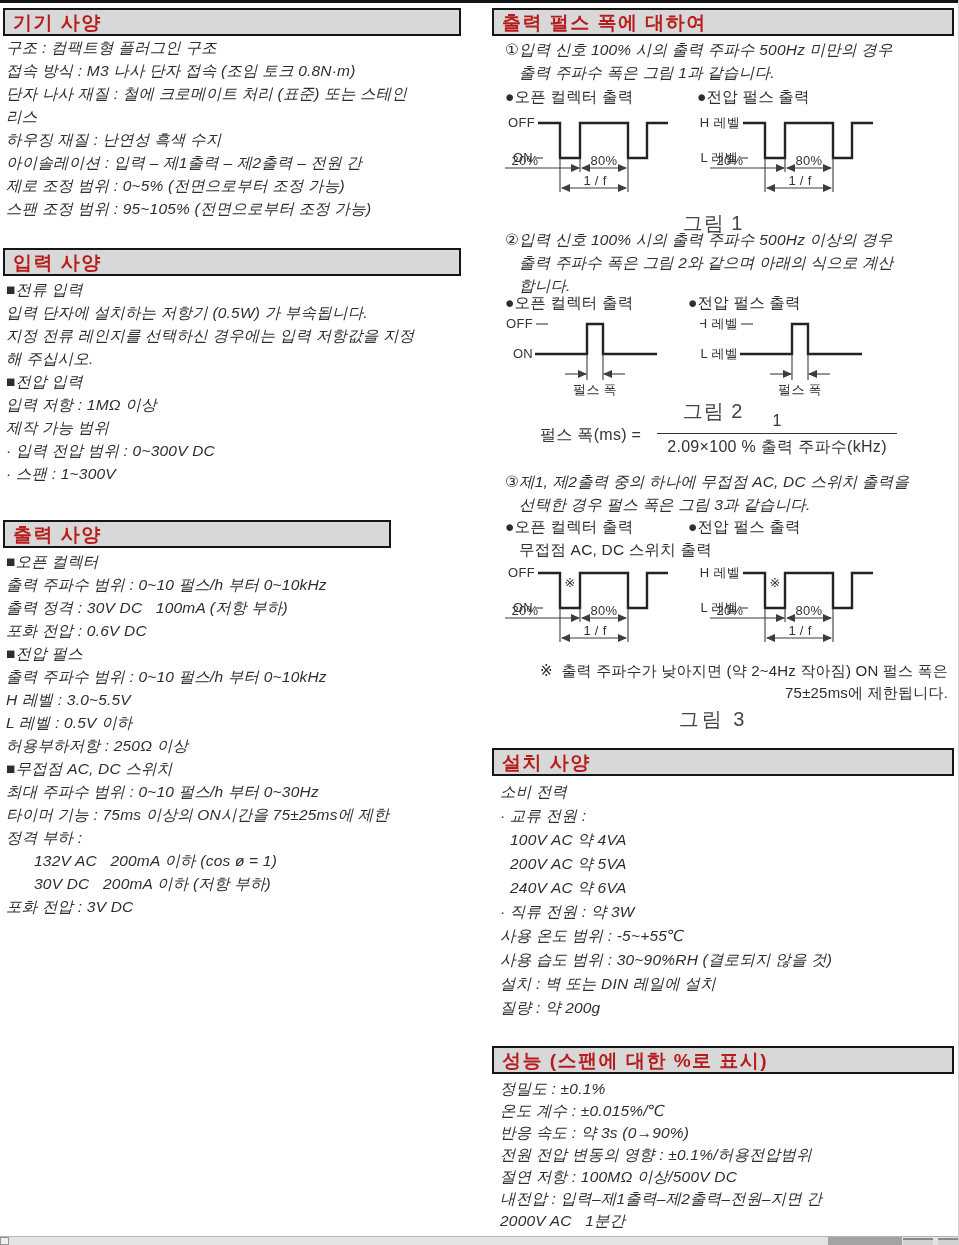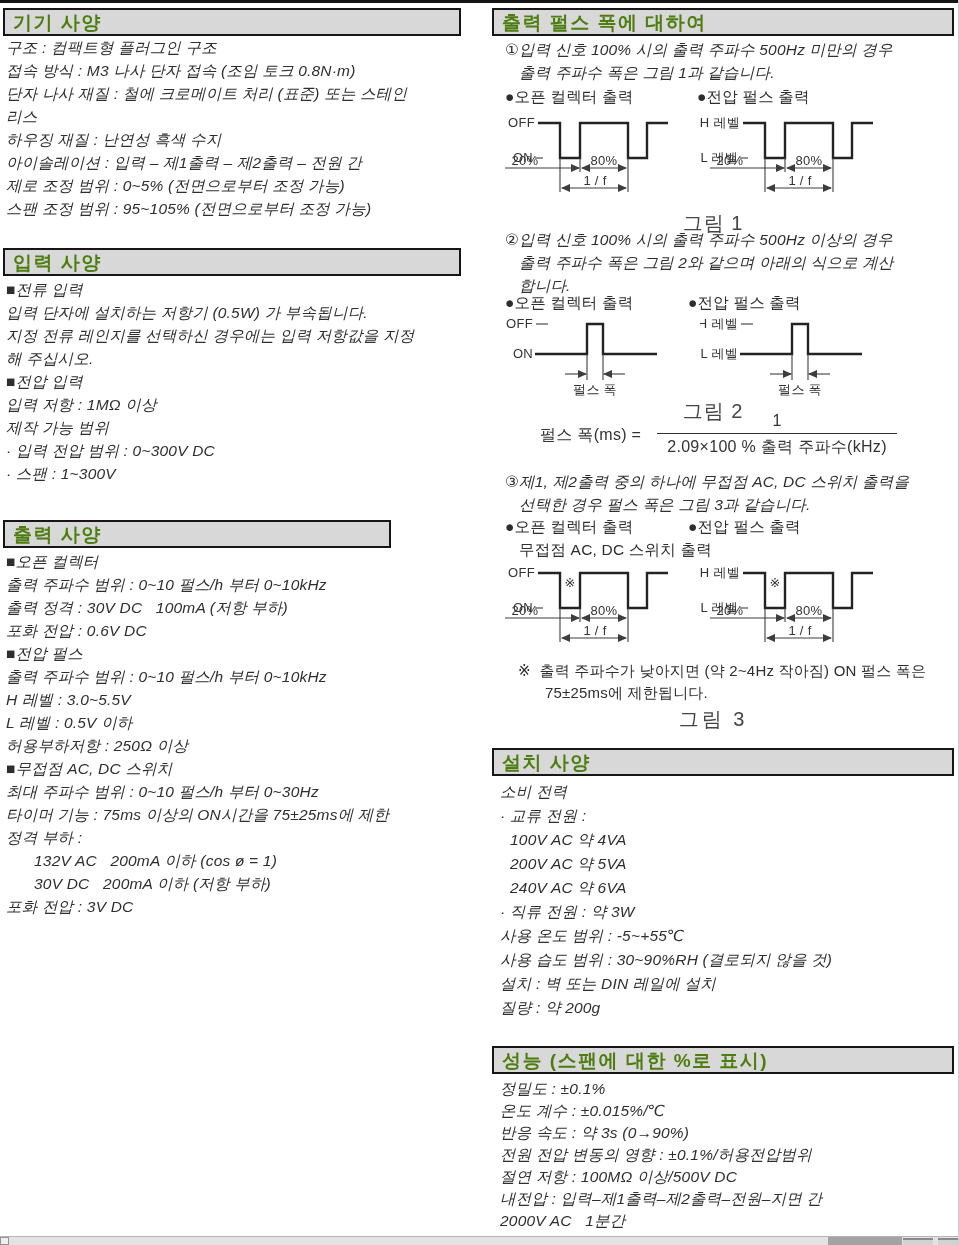--- a/index.html
+++ b/index.html
@@ -1,21 +1,21 @@
 <!DOCTYPE html>
 <html><head>
 <meta charset="utf-8">
 <style>
   html,body{margin:0;padding:0;background:#fff;}
   .page{position:relative;width:959px;height:1245px;background:#ffffff;overflow:hidden;
         font-family:"Liberation Sans","DejaVu Sans",sans-serif;color:#2e2e2e;
         border-right:1px solid #cfcfcf;box-sizing:border-box;}
   .top-rule{position:absolute;left:0;top:0;width:959px;height:3px;background:#151515;}
   .hdr{position:absolute;box-sizing:border-box;height:28px;background:#d8d8d8;
-       border:2px solid #161616;font-size:19px;font-weight:bold;color:#4d7c0f;
+       border:2px solid #161616;font-size:19px;font-weight:bold;color:#b91c1c;
        padding:1px 8px;line-height:23px;letter-spacing:1.5px;white-space:nowrap;overflow:hidden;}
   .lines{position:absolute;font-size:15.5px;line-height:23px;letter-spacing:0.2px;white-space:nowrap;font-style:italic;}
   .lines.lh24{line-height:24px;}
   .lines.lh22{line-height:22px;}
   .ln{white-space:nowrap;}
   .ind{padding-left:28px;}
   .ind-sm{padding-left:10px;}
   .cont{padding-left:14px;}
   .bul{position:absolute;font-size:15.5px;letter-spacing:0.2px;white-space:nowrap;}
   .cap{position:absolute;left:497px;width:432px;text-align:center;font-size:20px;color:#454545;letter-spacing:1px;}
@@ -209,21 +209,21 @@
     <path class="dim" d="M85,52 V66"></path>
     <path class="dim" d="M133,52 V86"></path>
     <path class="dim" d="M10,62 H84" marker-end="url(#ah)"></path>
     <path class="dim" d="M87,62 H131" marker-start="url(#ah)" marker-end="url(#ah)"></path>
     <path class="dim" d="M67,82 H131" marker-start="url(#ah)" marker-end="url(#ah)"></path>
     <text x="30" y="59" text-anchor="middle">20%</text>
     <text x="109" y="59" text-anchor="middle">80%</text>
     <text x="100" y="79" text-anchor="middle">1 / f</text>
   </svg>
 
-  <div class="note" style="left:518px;top:660px;width:430px;">
+  <div class="note" style="left:518px;top:660px;width:430px;text-align:right;">
     <div class="ln">※&nbsp; 출력 주파수가 낮아지면 (약 2~4Hz 작아짐) ON 펄스 폭은</div>
     <div class="ln cont2">75±25ms에 제한됩니다.</div>
   </div>
   <div class="cap" style="top:706px;letter-spacing:3px;">그림 3</div>
 
   <div class="hdr" style="left:492px;top:748px;width:462px;"><span>설치 사양</span></div>
   <div class="lines lh24" style="left:500px;top:780px;width:455px;">
     <div class="ln">소비 전력</div>
     <div class="ln">· 교류 전원 :</div>
     <div class="ln ind-sm">100V AC 약 4VA</div>

